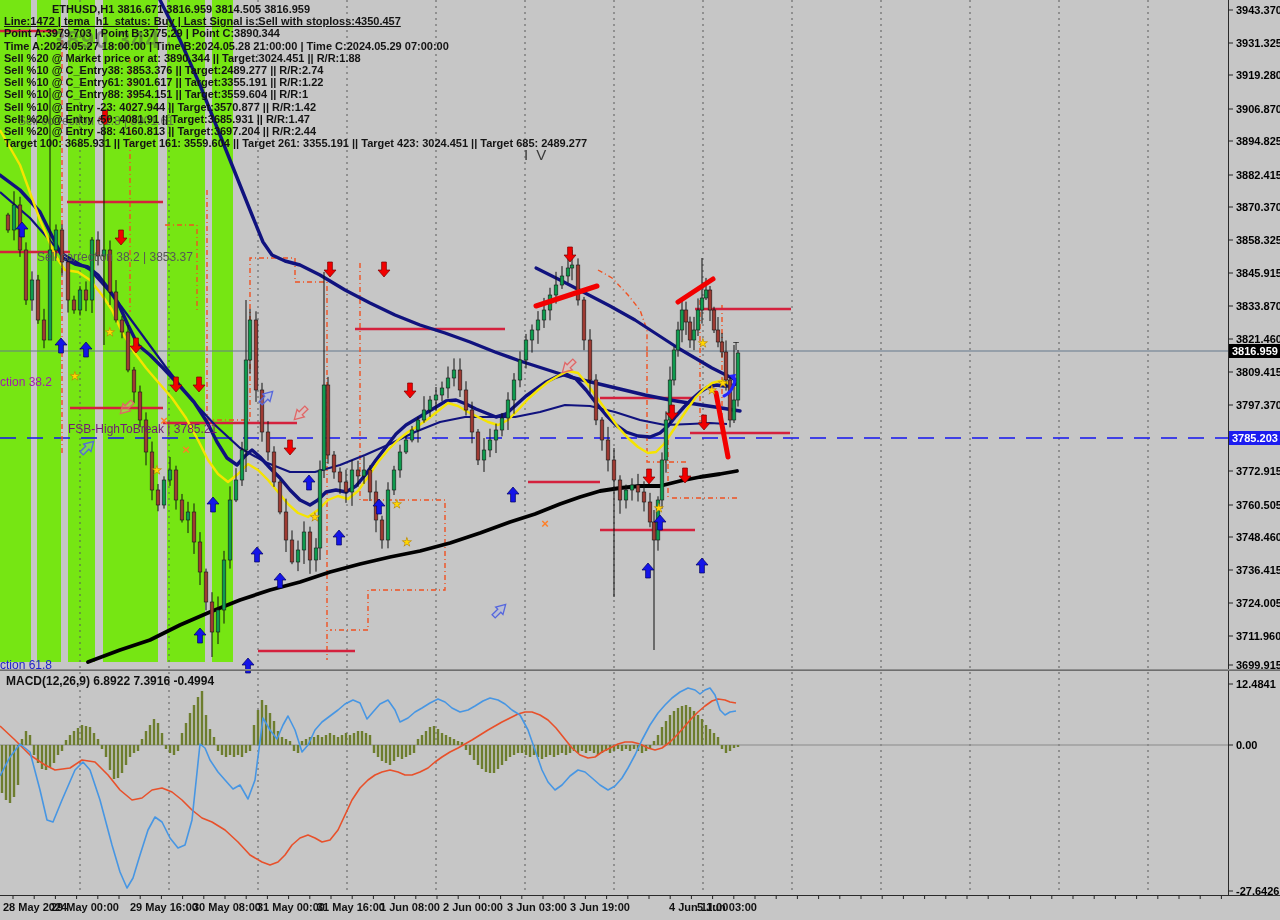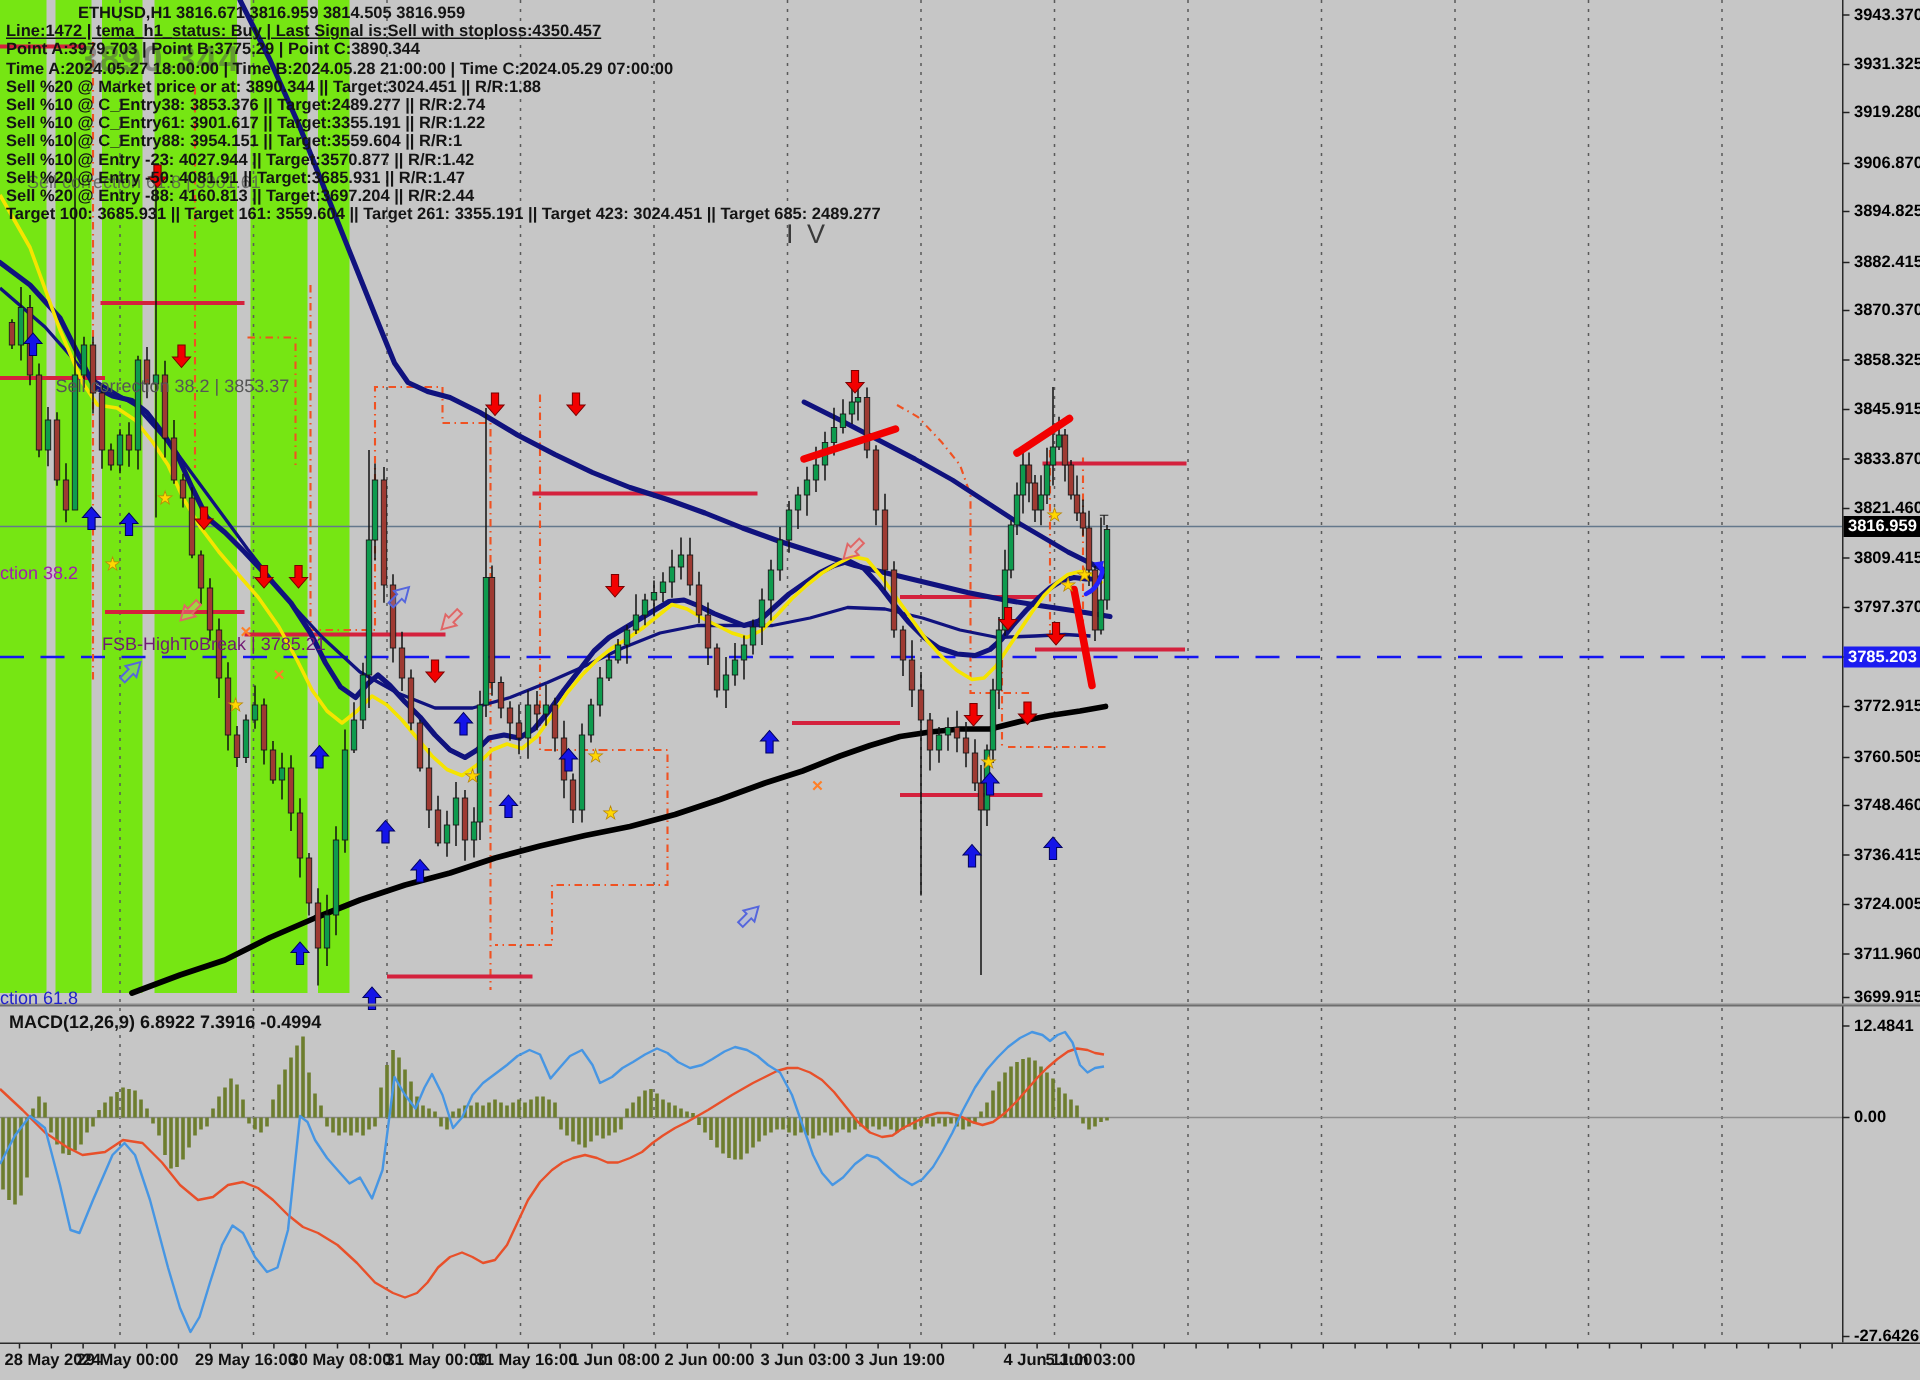--- a/index.html
+++ b/index.html
@@ -720,21 +720,21 @@
       <div class="info-line" style="top: 125px;">Sell %20 @ Entry -88: 4160.813 || Target:3697.204 || R/R:2.44</div>
       <div class="info-line" style="top: 137.2px;">Target 100: 3685.931 || Target 161: 3559.604 || Target 261: 3355.191 || Target 423: 3024.451 || Target 685: 2489.277</div>
     </div>
 
   <div class="overlay-text" style="left:52px;top:26px;font-size:24px;color:rgba(80,80,80,.5);letter-spacing:1px;font-weight:700;">3890.344</div>
   <div class="overlay-text" style="left:18px;top:114px;font-size:12px;color:rgba(85,85,85,.8);">Sell correction 61.8 | 3901.61</div>
   <div class="overlay-text" style="left:37px;top:250px;font-size:12px;color:#565656;">Sell correction 38.2 | 3853.37</div>
   <div class="overlay-text" style="left:68px;top:422px;font-size:12px;color:#701a75;">FSB-HighToBreak | 3785.21</div>
   <div class="overlay-text" style="left:0px;top:375px;font-size:12px;color:#a21caf;">ction 38.2</div>
   <div class="overlay-text" style="left:0px;top:658px;font-size:12px;color:#2222cc;">ction 61.8</div>
-  <div class="overlay-text" style="left:524px;top:146px;font-size:18px;color:#3a3a3a;letter-spacing:2px;">I V</div>
+  <div class="overlay-text" style="left:524px;top:146px;font-size:15px;color:#3a3a3a;letter-spacing:2px;">I V</div>
   <div class="overlay-text" style="left:6px;top:674px;font-size:12px;font-weight:700;color:#111;">MACD(12,26,9) 6.8922 7.3916 -0.4994</div>
 
   <div class="sep" style="top:669px;height:1px;background:#8e8e8e;"></div>
   <div class="sep" style="top:670px;height:1px;background:#6e6e6e;"></div>
   <div class="sep" style="top:895px;height:1px;background:#2a2a2a;"></div>
   <div class="abs" style="left:1228px;top:0;width:1px;height:895px;background:#2a2a2a;"></div>
 
   <div id="price-axis">
       <div class="axis-label" style="top: 10px;">3943.370</div>
       <div class="axis-label" style="top: 43px;">3931.325</div>

